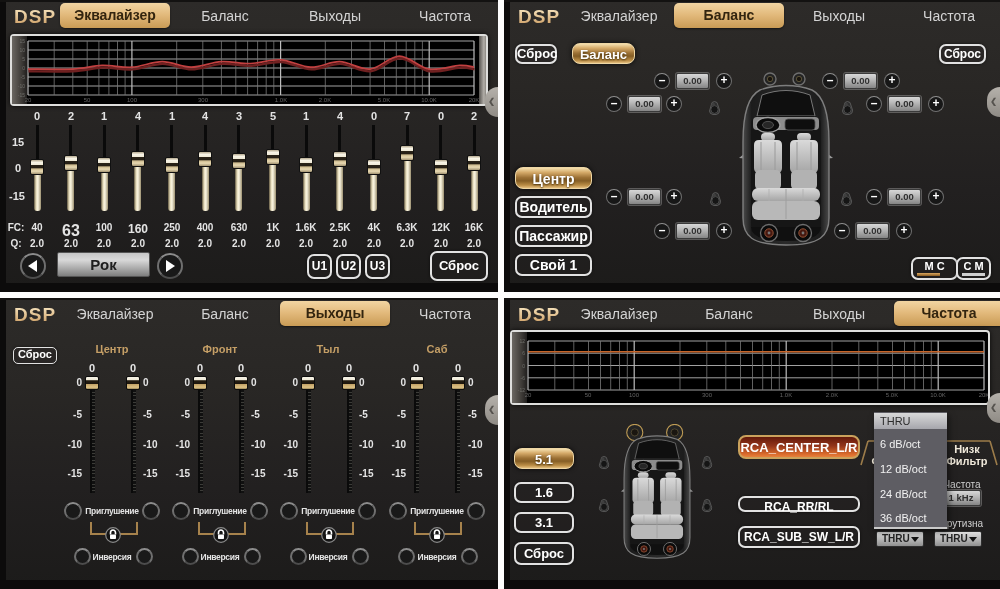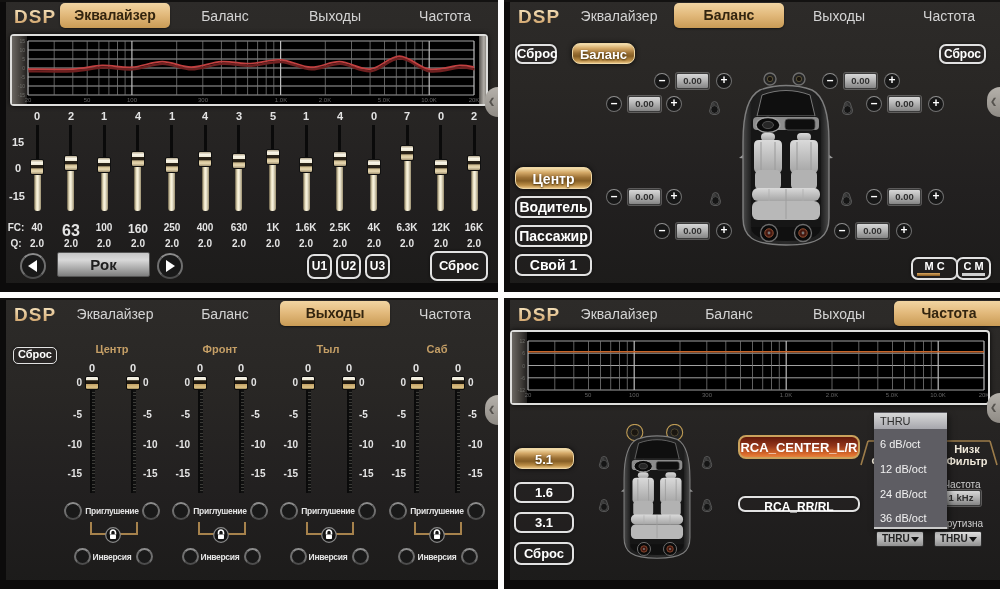--- a/index.html
+++ b/index.html
@@ -579,20 +579,21 @@
 <path d="M15,157 L85,157 Q85,171 50,171 Q15,171 15,157 Z" fill="#101010"></path>
 <circle cx="33" cy="163" r="8.5" fill="#0a0a0a" stroke="#6e6e6e" stroke-width="1.3"></circle>
 <circle cx="33" cy="163" r="4.2" fill="#47180f" stroke="#9e5a3c" stroke-width="0.9"></circle>
 <circle cx="33" cy="163" r="1.4" fill="#777"></circle>
 <circle cx="67" cy="163" r="8.5" fill="#0a0a0a" stroke="#6e6e6e" stroke-width="1.3"></circle>
 <circle cx="67" cy="163" r="4.2" fill="#47180f" stroke="#9e5a3c" stroke-width="0.9"></circle>
 <circle cx="67" cy="163" r="1.4" fill="#777"></circle>
 </svg>
 <div style="position:absolute;left:234px;top:137px;width:122px;height:24px;border-radius:8px;background:linear-gradient(180deg,#63190a 0%,#93351a 45%,#d96b2c 85%,#e8813c 100%);border:2px solid #caa25c;color:#fff;font-size:13px;font-weight:bold;text-align:center;line-height:21px">RCA_CENTER_L/R</div>
 <div class="btn" style="left:234px;top:198px;width:122px;height:16px;font-size:12px;line-height:19px">RCA_RR/RL</div>
+<div class="btn" style="left:234px;top:228px;width:122px;height:22px;font-size:12px;line-height:19px">RCA_SUB_SW_L/R</div>
 <svg width="76" height="26" viewBox="0 0 76 26" style="position:absolute;left:356px;top:142px">
         <path d="M68,1 L75,25 M8,1 L1,25 M8,1 L68,1" fill="none" stroke="#9c7c4a" stroke-width="1.6"></path>
       </svg>
 <div style="position:absolute;left:350px;top:146px;width:76px;color:#efe8da;font-size:11px;font-weight:bold;text-align:center;line-height:11.5px">Высок<br>Фильтр</div>
 <svg width="62" height="26" viewBox="0 0 62 26" style="position:absolute;left:432px;top:142px">
         <path d="M54,1 L61,25 M8,1 L1,25 M8,1 L54,1" fill="none" stroke="#9c7c4a" stroke-width="1.6"></path>
       </svg>
 <div style="position:absolute;left:432px;top:146px;width:62px;color:#efe8da;font-size:11px;font-weight:bold;text-align:center;line-height:11.5px">Низк<br>Фильтр</div>
 <div class="vlab" style="left:428px;top:181px;width:60px;font-size:10px;font-weight:normal;color:#cfcfcf">Частота</div>
 <div class="vbox" style="left:428px;top:192px;width:49px;height:16px;line-height:14px;padding-left:9px">1 kHz</div>

